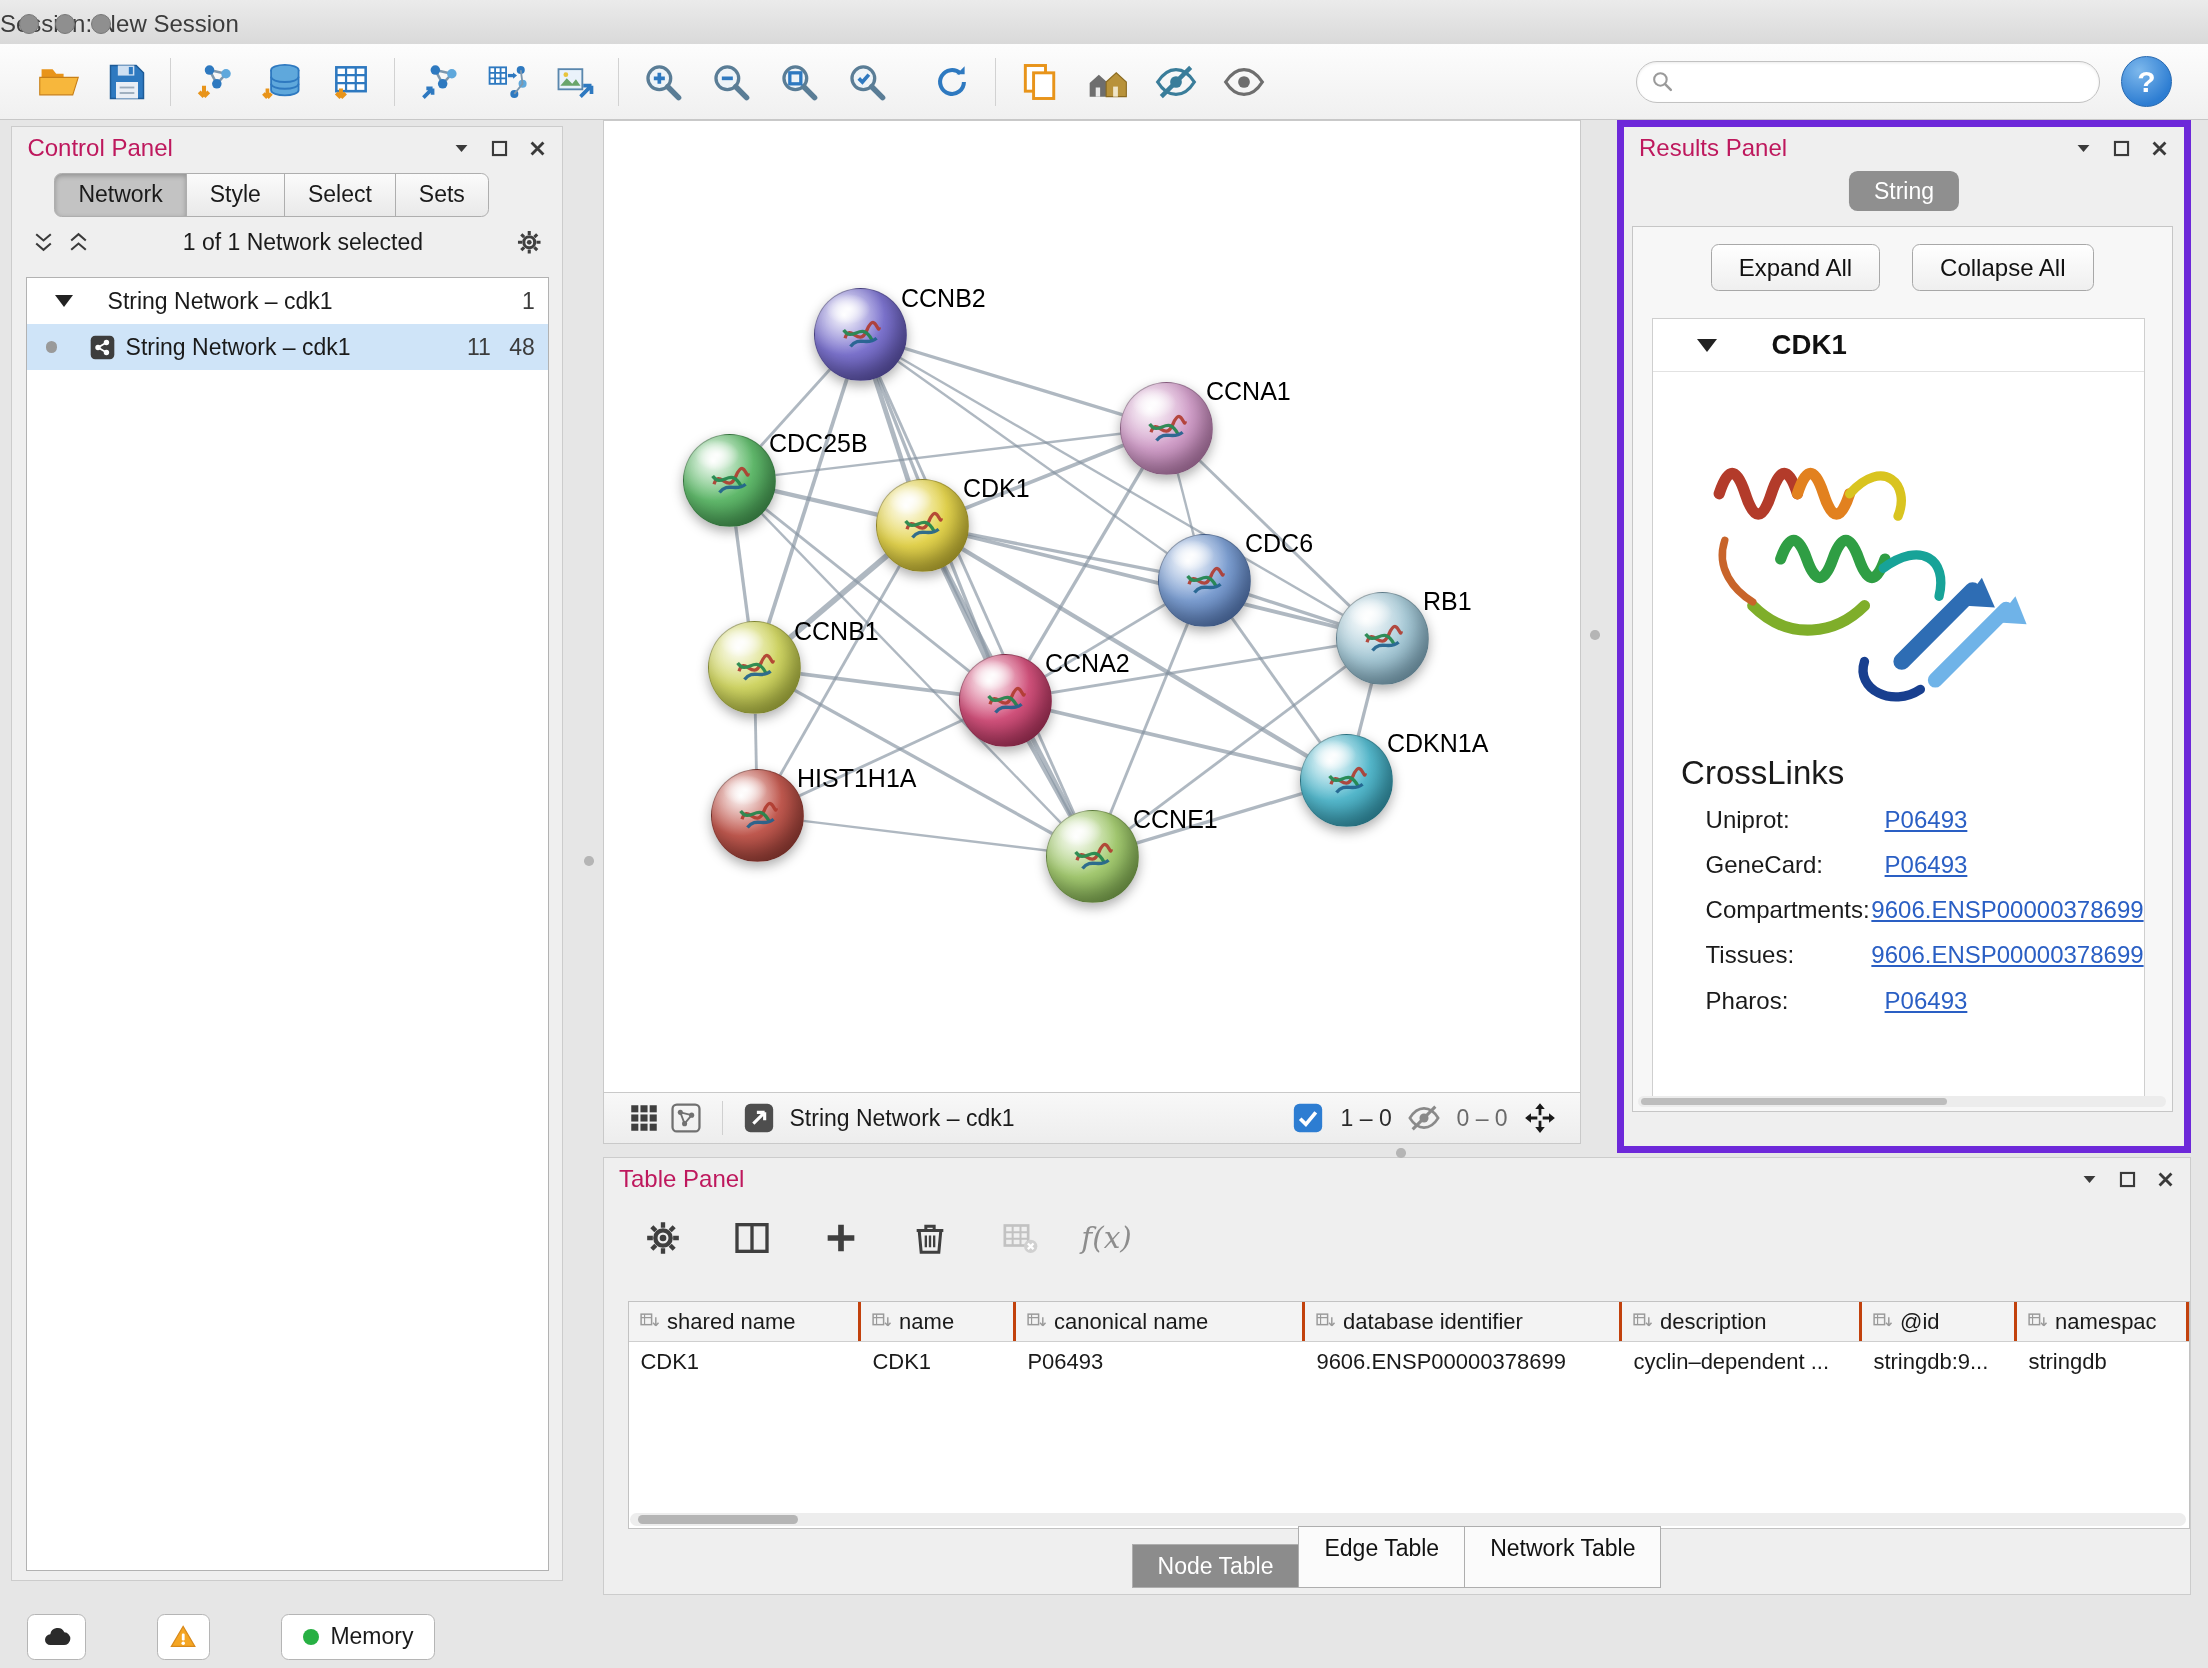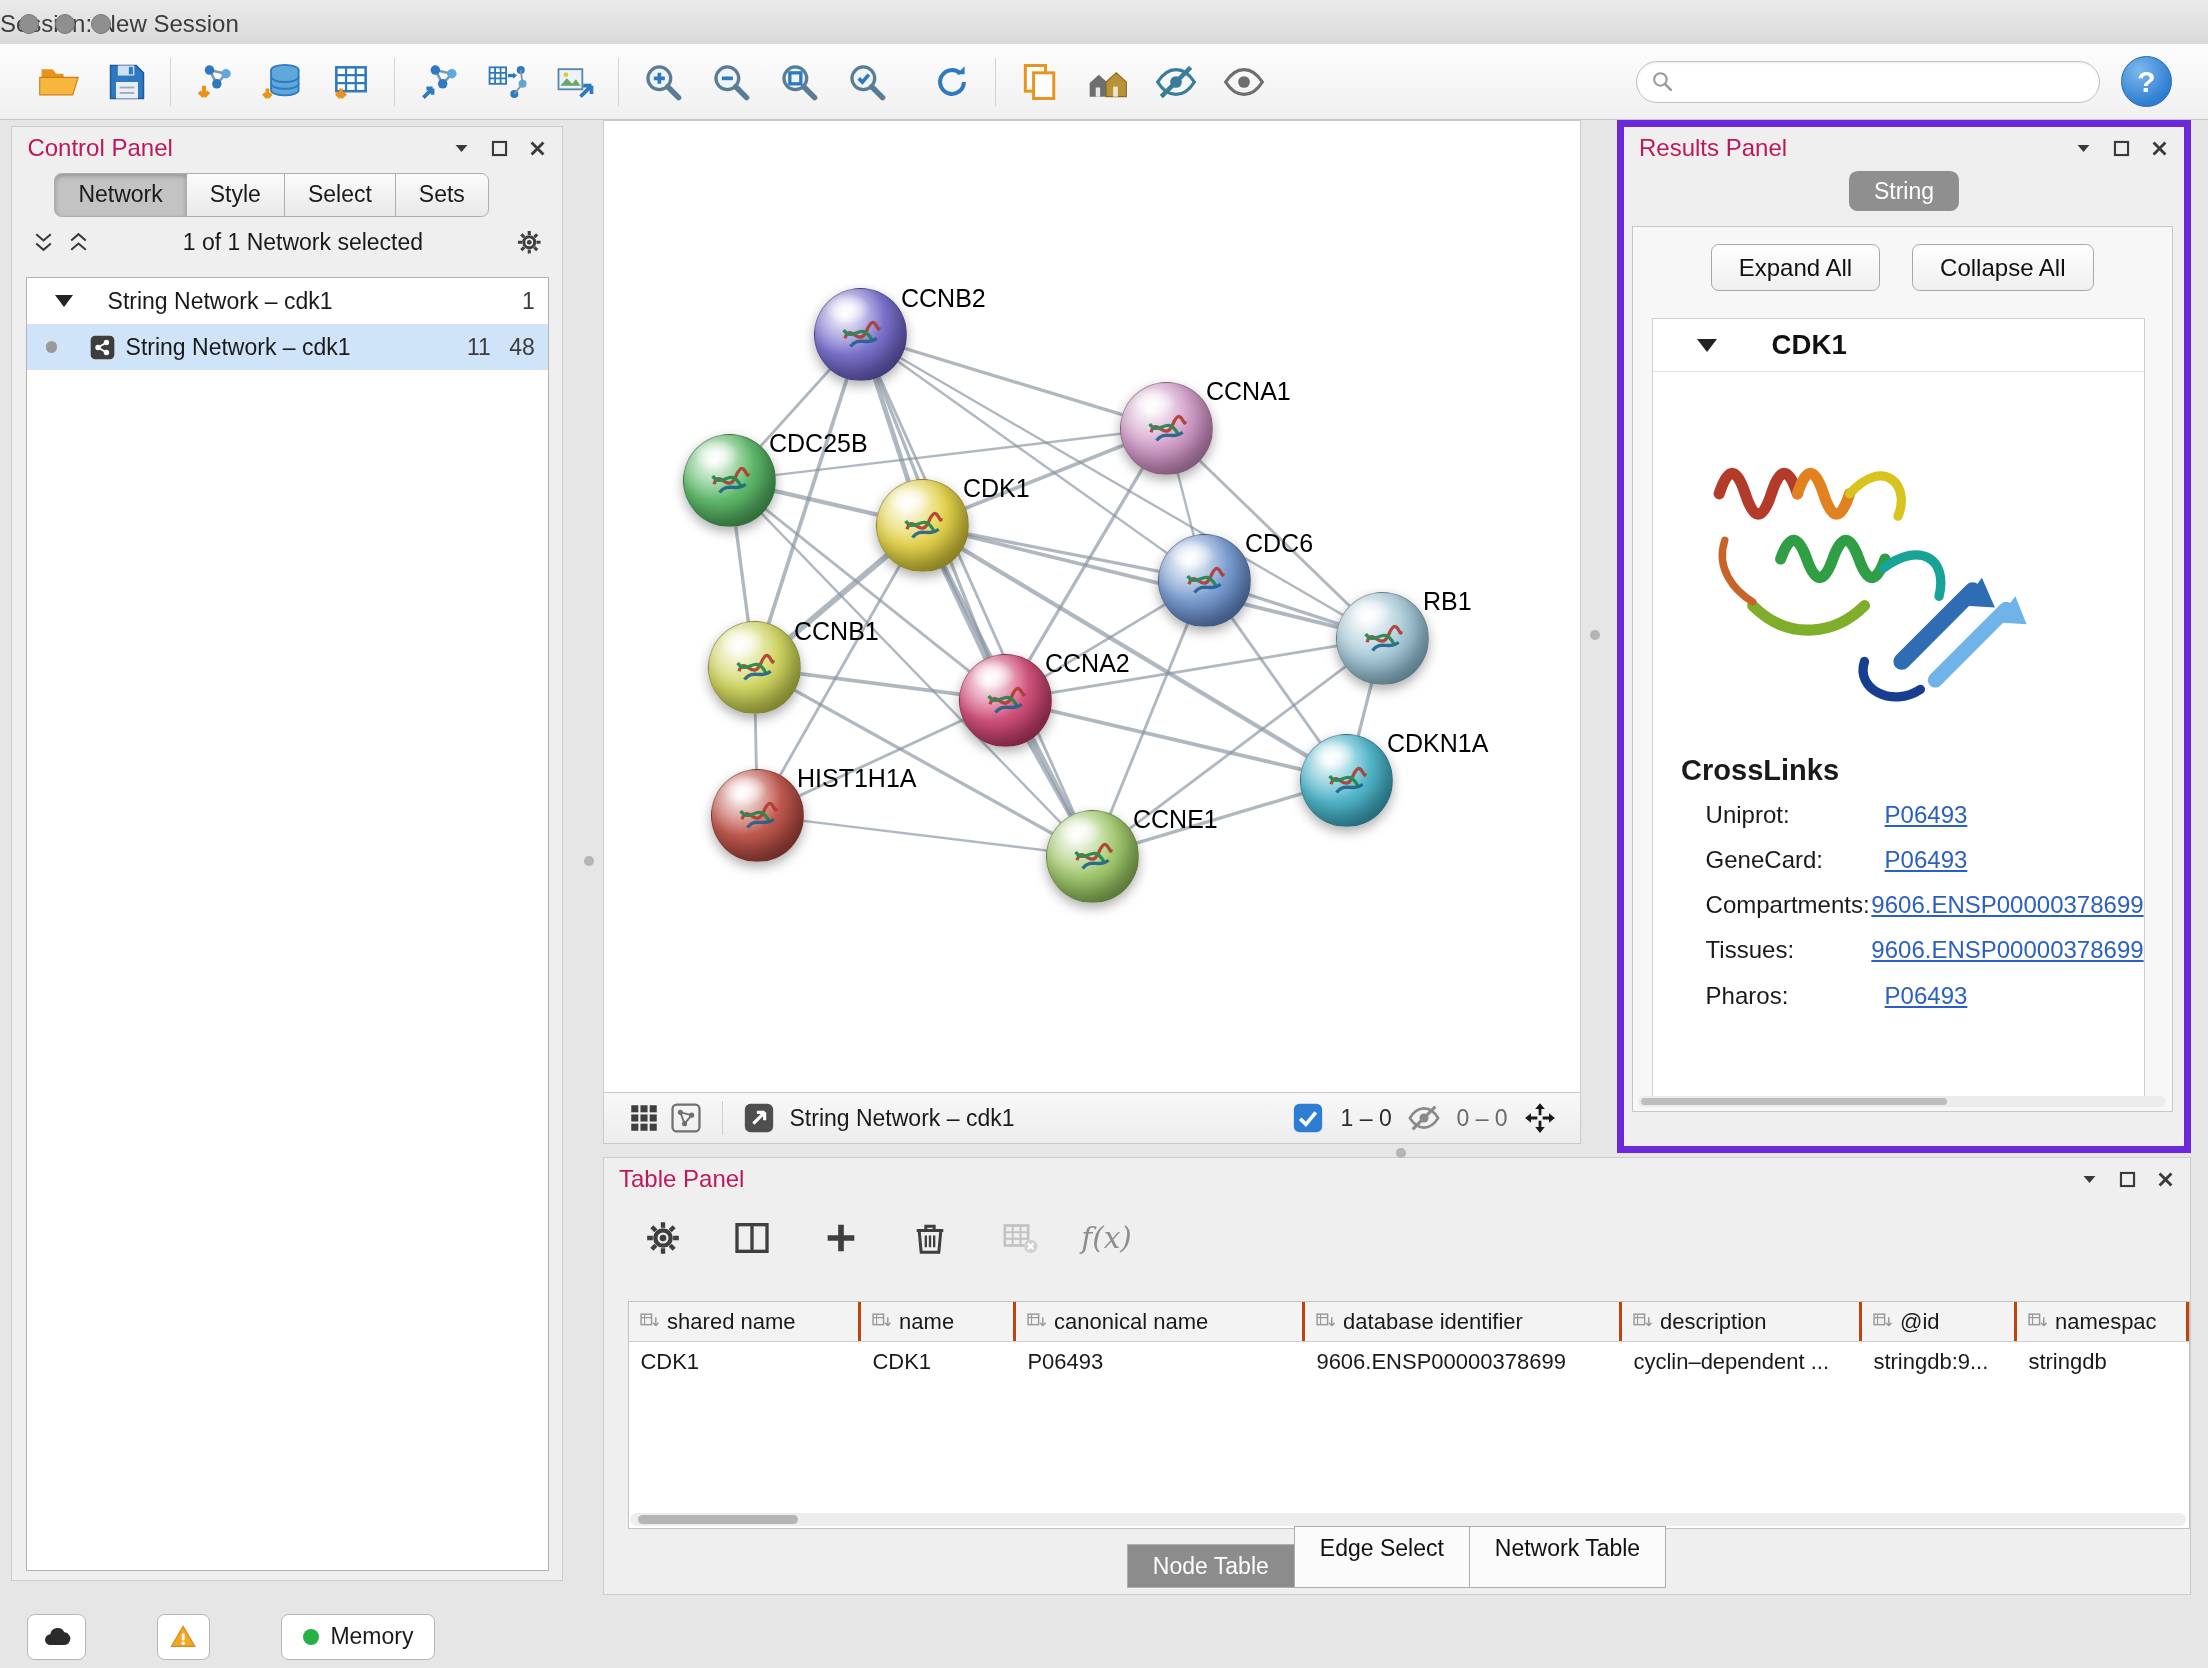--- a/index.html
+++ b/index.html
@@ -81,21 +81,21 @@
     font-size:23px;padding:6.7px 25px;border-radius:8.6px;}
   .rp-box{position:absolute;left:7.6px;right:11.4px;top:99px;bottom:34px;background:#f7f7f7;border:1px solid #c6c6c6;}
   .rp-buttons{display:flex;justify-content:center;gap:32px;padding:17px 0 15px;}
   .btn{font-size:24px;padding:8.6px 27px;border:1px solid #a8a8a8;border-radius:7.6px;background:linear-gradient(#ffffff,#efefef);color:#111;}
   .gene-card{position:absolute;left:19px;right:27px;top:91px;bottom:13.3px;background:#fff;border:1px solid #cfcfcf;overflow:hidden;}
   .gene-head{display:flex;align-items:center;height:53px;border-bottom:1px solid #e2e2e2;padding-left:44px;}
   .gene-head .tri{width:0;height:0;border-left:10.5px solid transparent;border-right:10.5px solid transparent;border-top:13.3px solid #222;margin-right:55px;}
   .gene-symbol{font-size:27.6px;font-weight:bold;color:#111;}
   .gene-desc{font-size:24px;color:#1a1a1a;padding:13.3px 0 0 23px;}
   .protein-img{margin:9.5px 0 0 25px;}
-  .xl-title{font-size:29px;font-weight:bold;padding:15px 0 5.7px 28.5px;}
+  .xl-title{font-size:33px;font-weight:normal;padding:15px 0 5.7px 28.5px;}
   .xl-row{display:flex;font-size:24px;padding:8.6px 0 8.6px 53px;}
   .xl-label{width:179px;color:#1a1a1a;}
   .xl-value{color:#2a5fc4;text-decoration:underline;}
   .rp-scroll{position:absolute;left:5.7px;right:5.7px;bottom:3.8px;height:11.4px;background:#ececec;border-radius:5.7px;}
   .rp-scroll .thumb{position:absolute;left:2.9px;top:1.9px;height:7.6px;width:58%;background:#bdbdbd;border-radius:3.8px;}
   
   .table-panel{position:absolute;left:603px;top:1157px;width:1588px;height:438px;background:#efefef;border:1px solid #cccccc;}
   .tp-toolbar{display:flex;align-items:center;padding:9.5px 0 0 34px;gap:25px;height:67px;}
   .tp-toolbar .ticon{width:49px;height:49px;}
   .tp-toolbar .ticon svg{width:40px;height:40px;}
@@ -736,21 +736,21 @@
       <span class="td c4">cyclin–dependent ...</span>
       <span class="td c5">stringdb:9...</span>
       <span class="td c6">stringdb</span>
     </div>
   </div>
   <div class="hscroll">
       <span class="thumb"></span>
     </div>
   <div class="tp-tabs">
     <span class="tp-tab selected">Node Table</span>
-    <span class="tp-tab">Edge Select</span>
+    <span class="tp-tab">Edge Table</span>
     <span class="tp-tab">Network Table</span>
   </div>
 </div>
 
 <span class="splitter-dot" style="left:584px;top:856px;"></span>
 <span class="splitter-dot" style="left:1590px;top:630px;"></span>
 <span class="splitter-dot" style="left:1396px;top:1148px;"></span>
 
 <div class="statusbar">
   <span class="sbtn" style="width:59px;">

